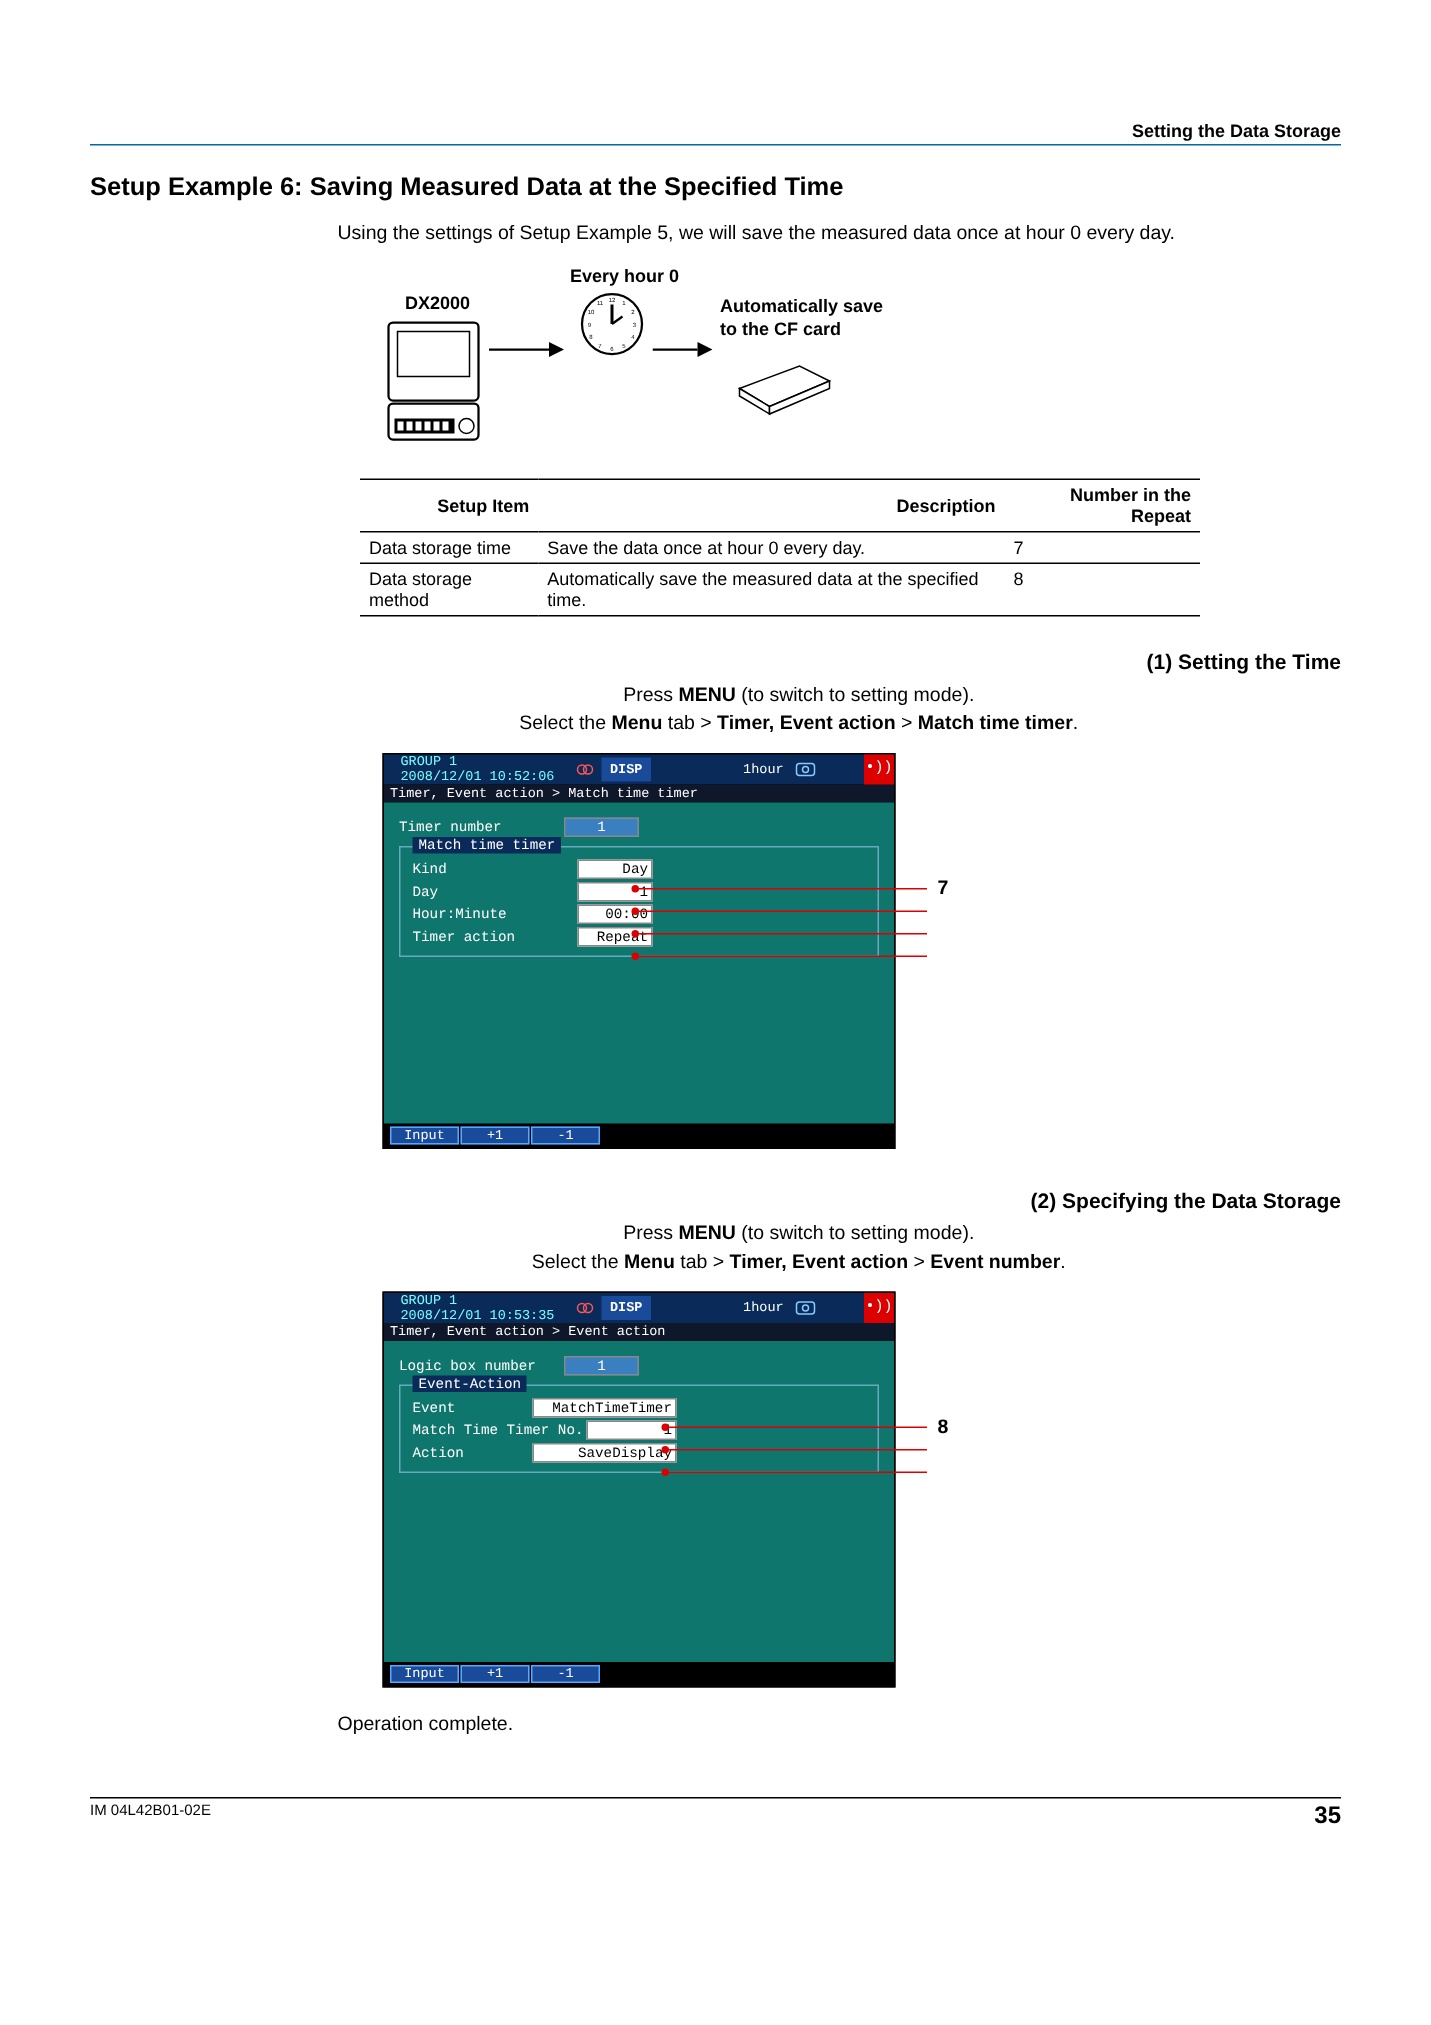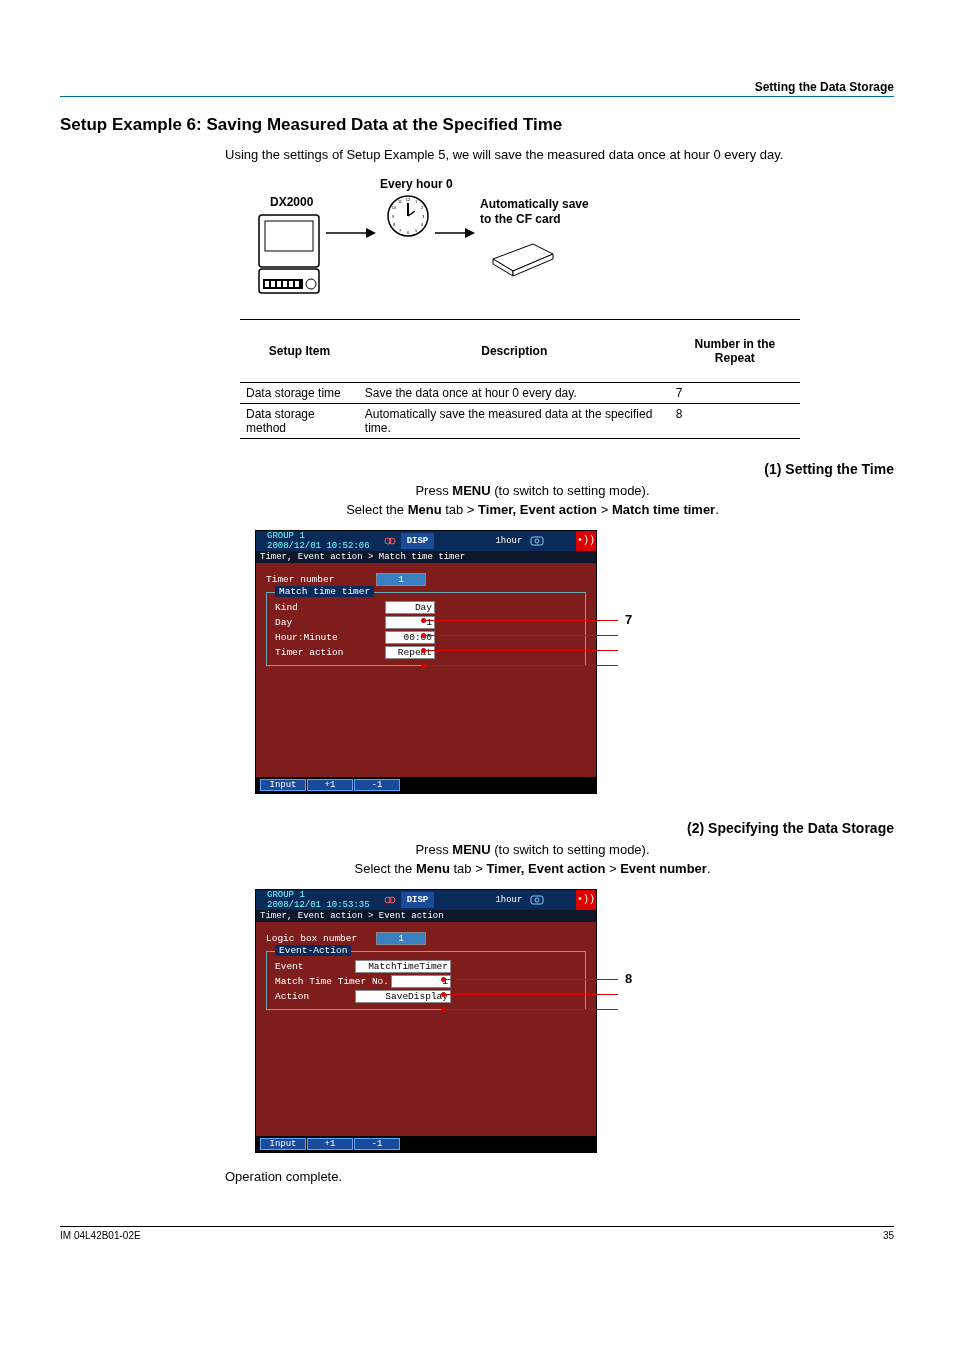--- a/index.html
+++ b/index.html
@@ -84,24 +84,24 @@
     top: 48px;
   }
   .setup-table {
     margin-left: 180px;
     border-collapse: collapse;
     width: 560px;
     font-size: 12px;
     margin-top: 4px;
   }
   .setup-table th {
-    text-align: center;
+    text-align: right;
     border-top: 1.5px solid #000;
     border-bottom: 1px solid #000;
-    padding: 17px 6px;
+    padding: 3px 6px;
     font-weight: bold;
   }
   .setup-table td {
     border-bottom: 1px solid #000;
     padding: 3px 6px;
     vertical-align: top;
   }
   .section-heading {
     font-weight: bold;
     font-size: 14px;
@@ -173,21 +173,21 @@
     justify-content: center;
     color: #fff;
   }
   .breadcrumb {
     background: #0f172a;
     color: #fff;
     font-size: 9px;
     padding: 1px 4px;
   }
   .screen-body {
-    background: #7f1d1d;
+    background: #0f766e;
     padding: 8px 10px 6px 10px;
     min-height: 200px;
     position: relative;
   }
   .field-row {
     display: flex;
     align-items: center;
     margin: 2px 0;
     color: #fff;
     font-size: 9.5px;
@@ -261,22 +261,22 @@
   }
   .footer {
     display: flex;
     justify-content: space-between;
     border-top: 1px solid #000;
     padding-top: 3px;
     margin-top: 40px;
     font-size: 10px;
   }
   .page-num {
-    font-weight: normal;
-    font-size: 10px;
+    font-weight: bold;
+    font-size: 16px;
   }
 </style>
 </head>
 <body>
 
 <div class="page">
 
   <div class="header-line">Setting the Data Storage</div>
 
   <div class="h1">Setup Example 6: Saving Measured Data at the Specified Time</div>

